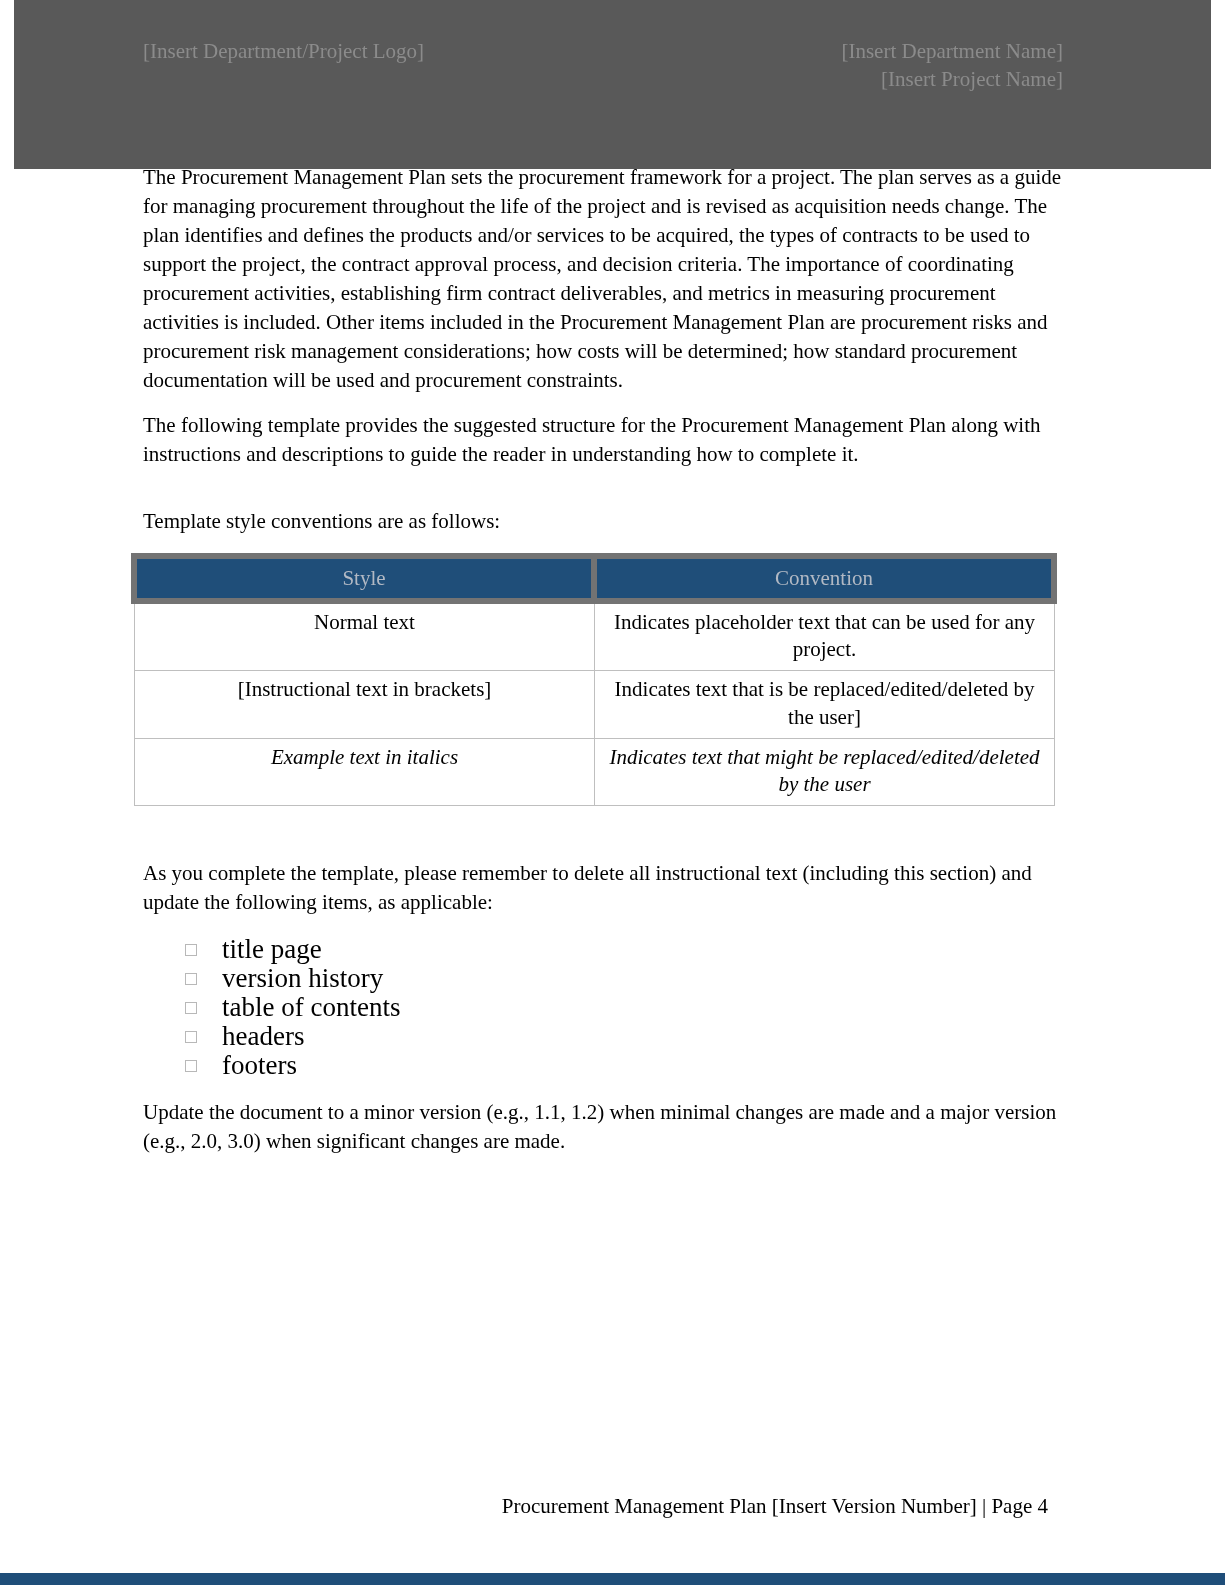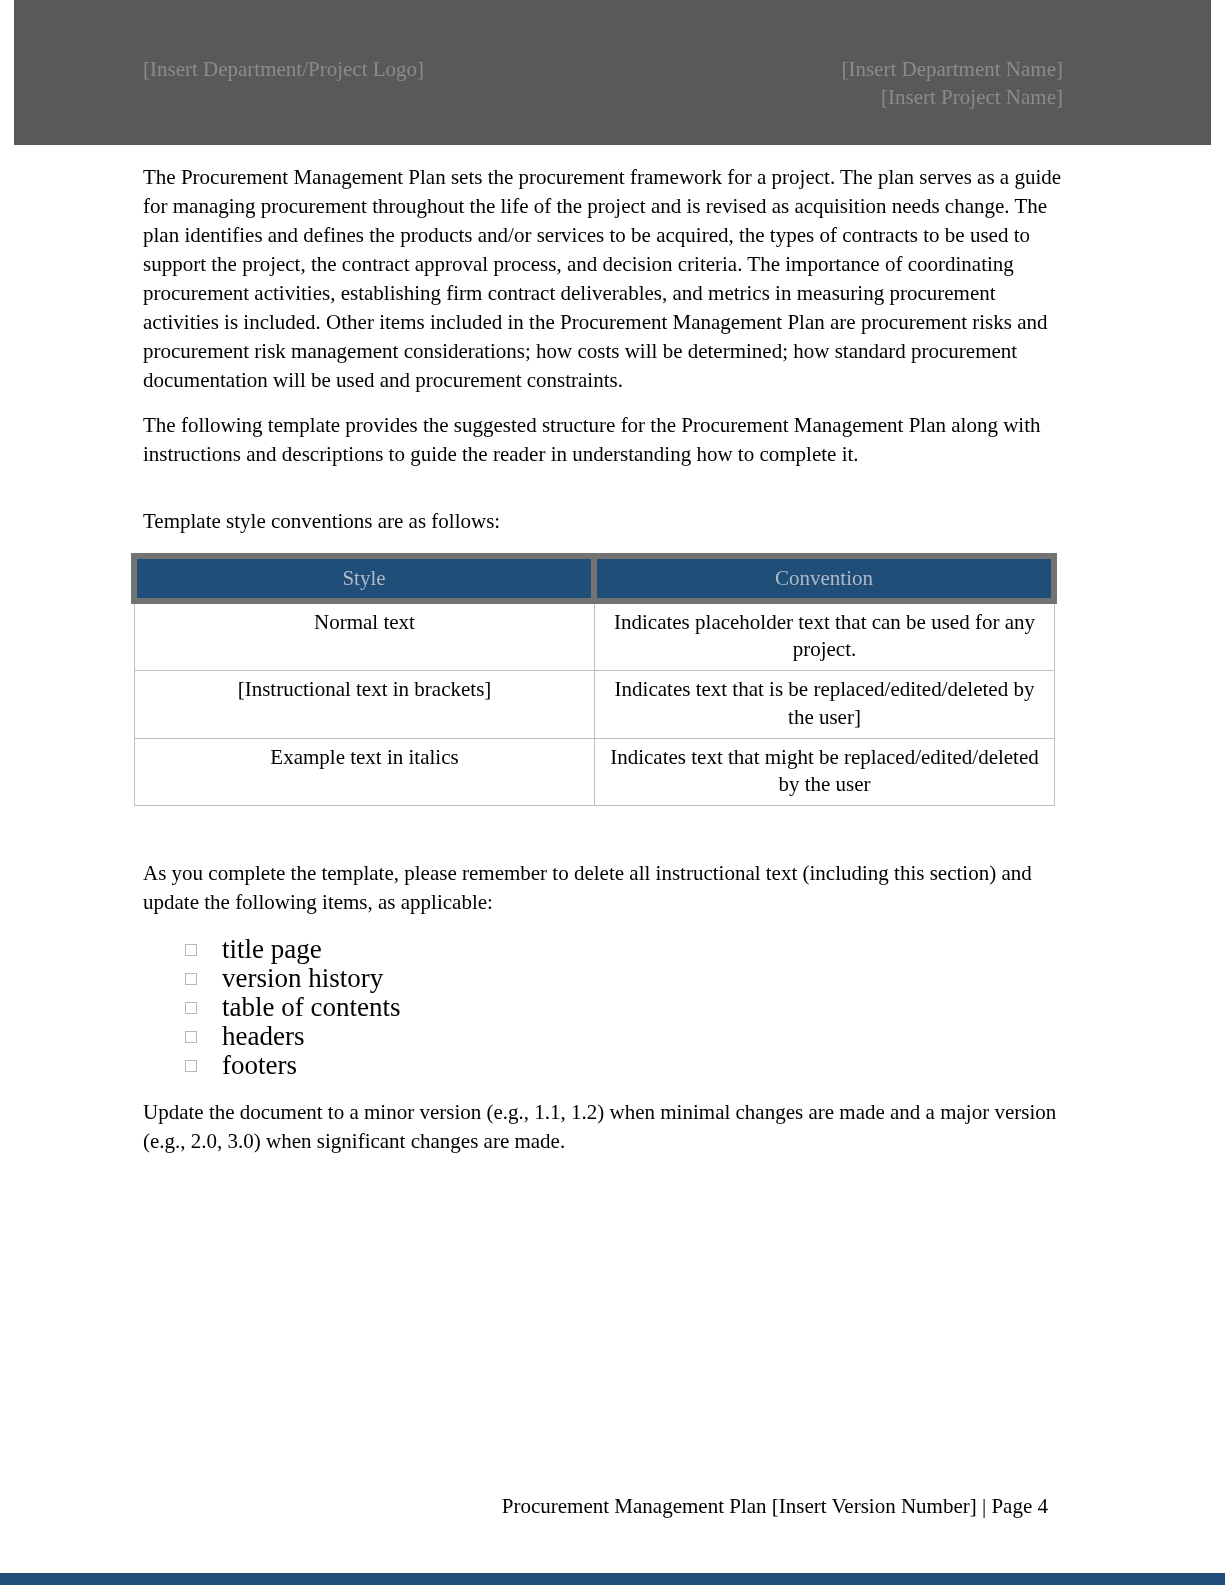--- a/index.html
+++ b/index.html
@@ -4,24 +4,24 @@
 <style>
   * { margin:0; padding:0; box-sizing:border-box; }
   html,body { background:#ffffff; }
   body {
     width:1225px; height:1585px; position:relative; overflow:hidden;
     font-family:"Liberation Serif", serif; color:#000;
   }
 
   
   .header-bar {
-    position:absolute; top:0; left:14px; right:14px; height:145px;
+    position:absolute; top:0; left:14px; right:14px; height:169px;
     background:#595959;
     display:flex; justify-content:space-between;
-    padding:56px 148px 0 129px;
+    padding:38px 148px 0 129px;
   }
   .header-left { color:#8b8b8b; font-size:21px; line-height:1.3; }
   .header-right { color:#8b8b8b; font-size:21px; line-height:1.32; text-align:right; }
 
   
   .content { position:absolute; top:145px; left:143px; width:926px; }
 
   
   .title-block {
     margin-top:33px; background:#d9d9d9; width:922px;
@@ -44,21 +44,21 @@
   }
   table.style-table th {
     background:#1f4e79; color:#b2b9c4; font-weight:400;
     text-align:center; padding:7px 10px; border:6px solid #737373;
     width:50%; font-size:21px;
   }
   table.style-table td {
     border:1px solid #bfbfbf; vertical-align:top;
     padding:5px 10px 7px 11px; line-height:1.3;text-align:center;
   }
-  .italic { }
+  .italic { font-style:italic; }
 
   
   ul.checklist { list-style:none; margin-top:18px; padding-left:42px; }
   ul.checklist li { font-size:27px; line-height:29px; display:flex; align-items:center; }
   .checkbox {
     display:inline-block; width:12px; height:12px;
     border:1px solid #b8b8b8; margin-right:25px; flex:0 0 auto;
   }
 
   p.closing { margin-top:18px; }

